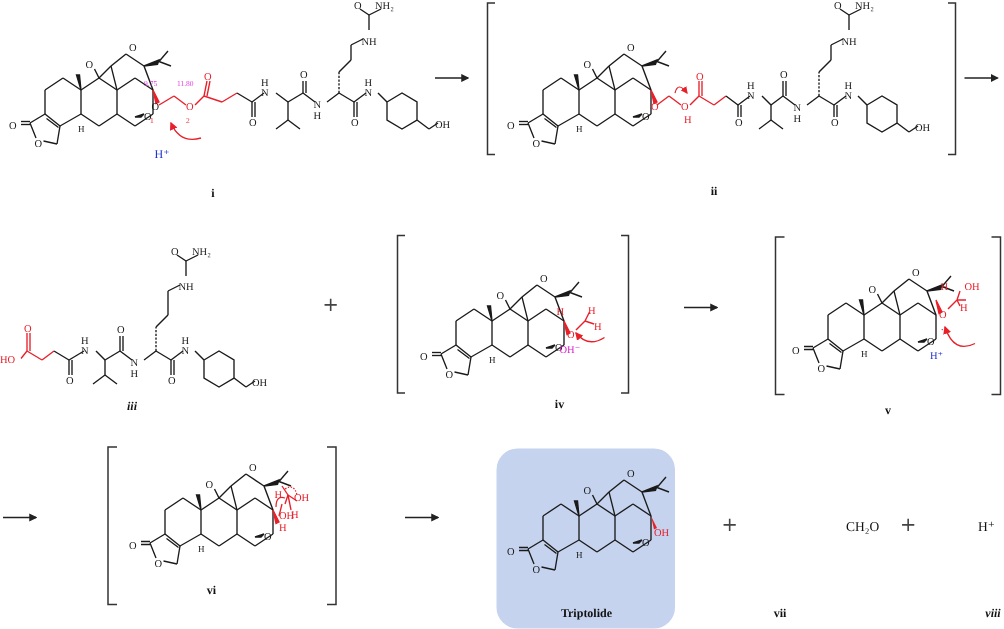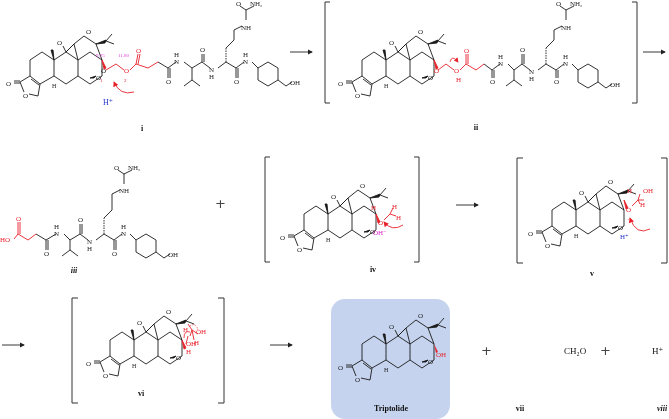--- a/index.html
+++ b/index.html
@@ -340,21 +340,21 @@
 
     <line x1="270" y1="345" x2="292" y2="345" stroke="#222" stroke-width="0.9" marker-end="url(#ah)"></line>
 
     <use href="#core" x="340" y="366"></use>
     <path d="M434,344 L438,352 L436,353 Z" fill="#e8202a"></path>
     <text x="436" y="357" font-size="7" fill="#e8202a">OH</text>
   </svg>
 
   <div class="lbl" style="left:132px;top:124px;width:20px;">i</div>
   <div class="lbl" style="left:466px;top:123px;width:20px;">ii</div>
-  <div class="lbl" style="left:64px;top:266px;width:20px;font-style:italic;">iii</div>
+  <div class="lbl" style="left:78px;top:266px;width:20px;font-style:italic;">iii</div>
   <div class="lbl" style="left:327px;top:265px;width:20px;margin-left:36px;">iv</div>
   <div class="lbl" style="left:582px;top:269px;width:20px;">v</div>
   <div class="lbl" style="left:131px;top:389px;width:20px;">vi</div>
   <div class="lbl" style="left:361px;top:404px;width:60px;font-family:Liberation Serif, serif;">Triptolide</div>
   <div class="lbl" style="left:510px;top:404px;width:20px;">vii</div>
   <div class="lbl" style="left:655px;top:404px;width:14px;font-style:italic;">viii</div>
 
   <div class="plus" style="left:215px;top:196px;">+</div>
   <div class="plus" style="left:481px;top:343px;">+</div>
   <div class="plus" style="left:600px;top:343px;">+</div>

